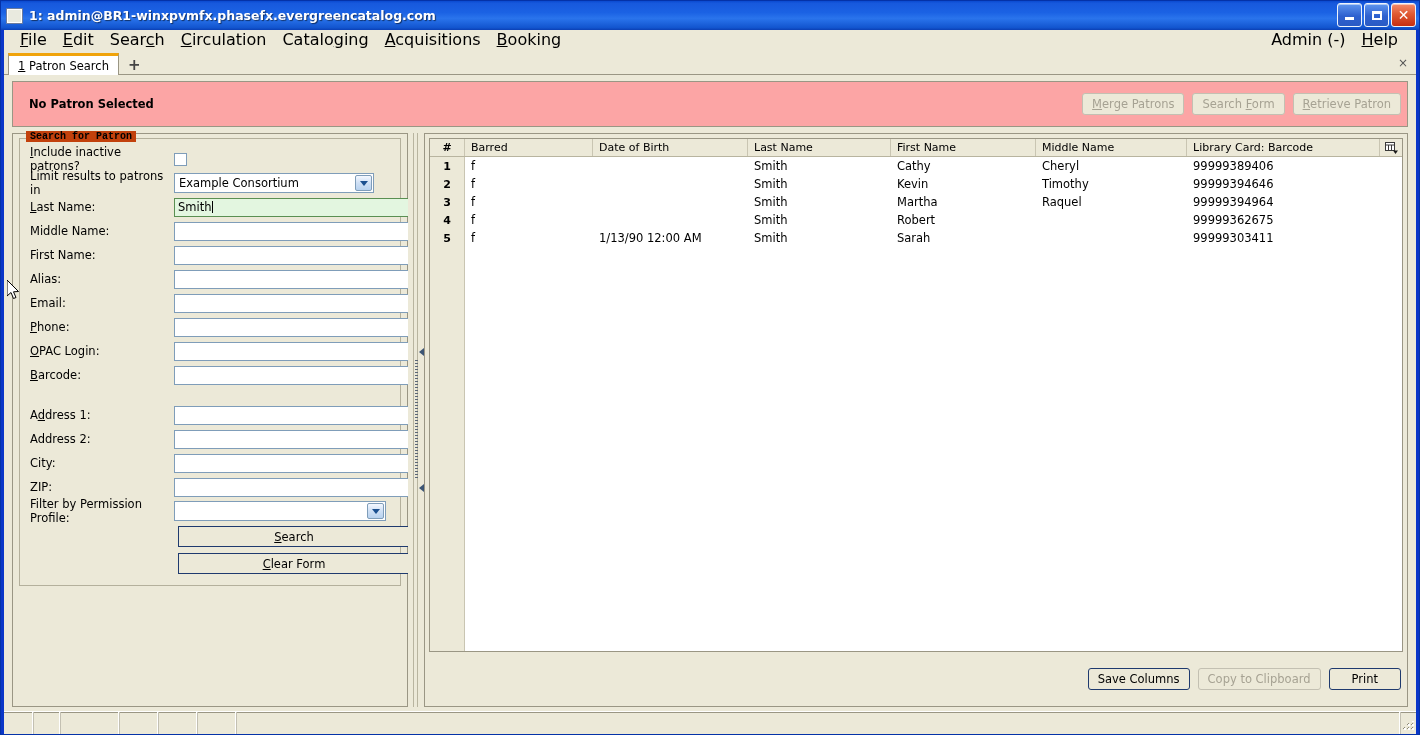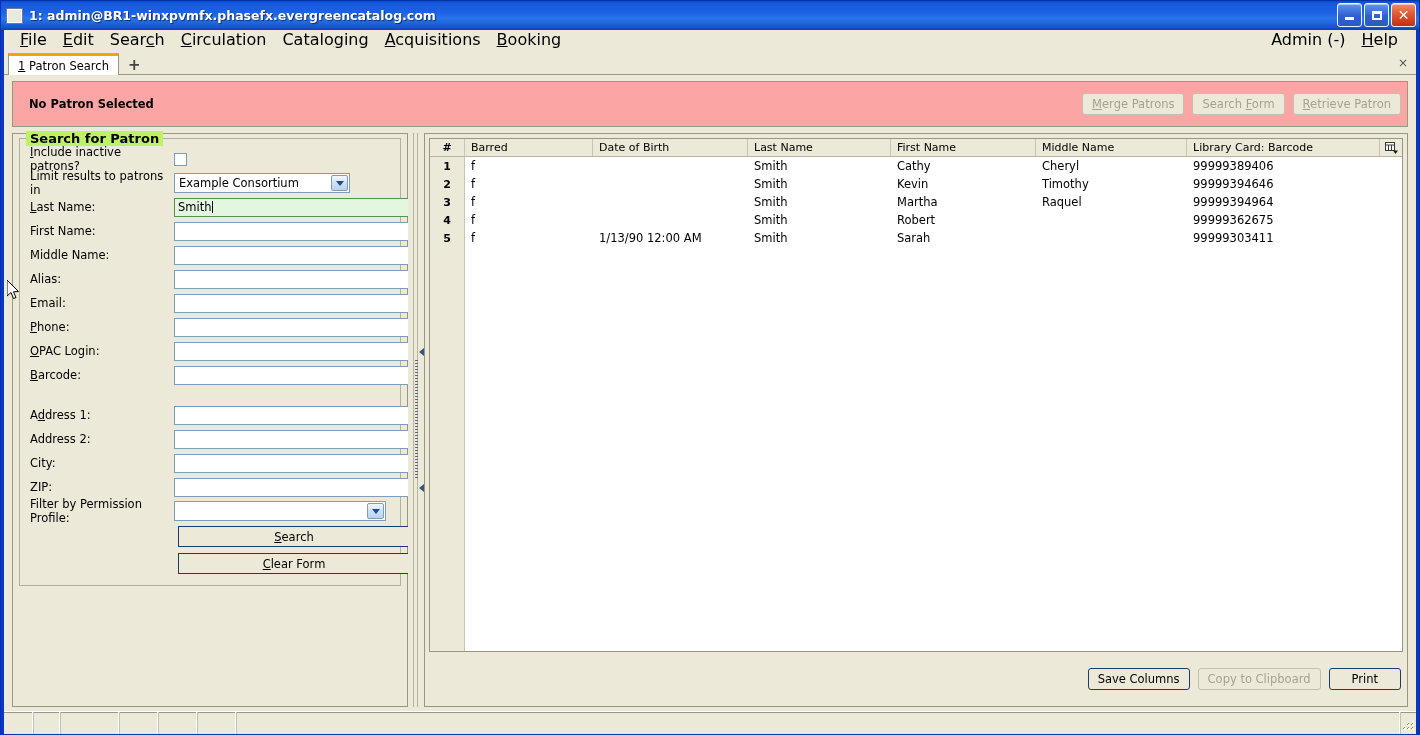--- a/index.html
+++ b/index.html
@@ -104,41 +104,41 @@
   }
   .leftpane{
     width:396px;flex:0 0 396px;display:flex;flex-direction:column;min-height:0;
     background:#ece9d8;border:1px solid #9a9684;box-sizing:border-box;
   }
   .fieldset{
     margin:4px 6px 0 6px;border:1px solid #b4b09c;background:#ece9d8;
     padding:2px 6px 8px 6px;position:relative;
   }
   .legend{
-    position:absolute;top:-8px;left:6px;background:#bef264;padding:0 4px;
-    font-weight:bold;font-size:13px;
+    position:absolute;top:-8px;left:6px;background:#c2410c;padding:0 4px;
+    font-weight:bold;font-size:10px;font-family:Liberation Mono, monospace;
   }
   .frow{display:flex;align-items:center;height:24px;}
   .frow.gap{height:16px;}
   .flabel{width:148px;flex:0 0 148px;font-size:11.5px;padding-left:4px;box-sizing:border-box;}
   .fctrl{flex:1;display:flex;align-items:center;}
   .tinput{
     width:236px;height:19px;box-sizing:border-box;
     border:1px solid #7f9db9;background:#fff;
     font-family:inherit;font-size:11.5px;padding:0 3px;color:#000;
     line-height:17px;
   }
   .tinput.active{background:#e3f6e0;border-color:#5a8f52;}
   .caret{display:inline-block;width:1px;height:12px;background:#000;vertical-align:-2px;margin-left:0px;}
   .cbox{
     width:13px;height:13px;box-sizing:border-box;
     border:1px solid #7f9db9;background:#fff;
   }
   .sel{
-    width:176px;height:20px;box-sizing:border-box;
+    width:200px;height:20px;box-sizing:border-box;
     border:1px solid #7f9db9;background:#fff;
     display:flex;align-items:center;font-size:11.5px;padding-left:4px;
     position:relative;
   }
   .sel.wide{width:212px;}
   .sel .arrow{
     position:absolute;right:1px;top:1px;bottom:1px;width:17px;
     background:linear-gradient(to bottom,#f4f8ff,#cfe0f5 50%,#b8d2ef);
     border:1px solid #7f9db9;border-radius:2px;box-sizing:border-box;
     display:flex;align-items:center;justify-content:center;
@@ -322,28 +322,28 @@
           </div>
 
           <div class="frow">
             <div class="flabel"><span class="ul">L</span>ast Name:</div>
             <div class="fctrl">
               <div class="tinput active"><span>Smith</span><span class="caret"></span></div>
             </div>
           </div>
 
           <div class="frow">
+            <div class="flabel">Middle Name:</div>
+            <div class="fctrl">
+                <div class="tinput"></div>
+              </div>
+          </div>
+
+          <div class="frow">
             <div class="flabel">First Name:</div>
-            <div class="fctrl">
-                <div class="tinput"></div>
-              </div>
-          </div>
-
-          <div class="frow">
-            <div class="flabel">Middle Name:</div>
             <div class="fctrl">
                 <div class="tinput"></div>
               </div>
           </div>
 
           <div class="frow">
             <div class="flabel">Alias:</div>
             <div class="fctrl">
                 <div class="tinput"></div>
               </div>

